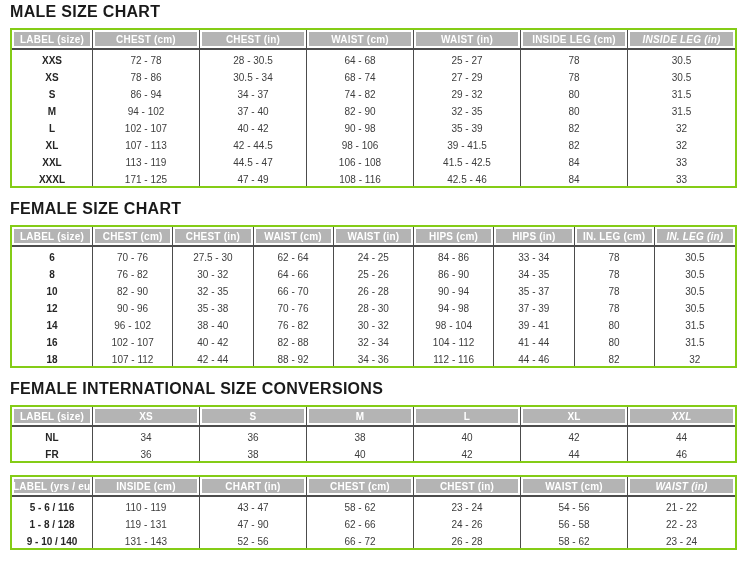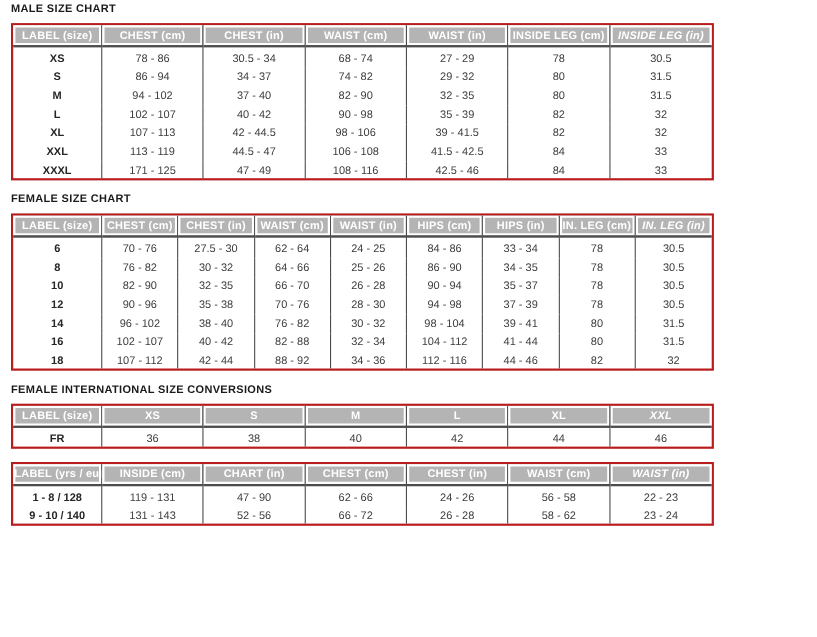--- a/index.html
+++ b/index.html
@@ -10,32 +10,32 @@
   }
   #page {
     width: 743px;
     height: 579px;
     box-sizing: border-box;
     padding: 3px 6px 0 10px;
     overflow: hidden;
   }
   section.chart-section { margin: 0 0 12px 0; }
   h2.section-title {
-    font-size: 10px;
+    font-size: 16px;
     font-weight: 700;
     letter-spacing: 0.3px;
     color: #1a1a1a;
     margin: 0 0 7px 0;
   }
   table.size-table {
-    width: 639px;
+    width: 727px;
     border-collapse: separate;
     border-spacing: 0;
     table-layout: fixed;
-    border: 2px solid #b91c1c;
+    border: 2px solid #84cc16;
   }
   table.size-table th {
     background: #b4b4b4;
     color: #ffffff;
     font-size: 10px;
     font-weight: 700;
     letter-spacing: 0.2px;
     text-align: center;
     padding: 4px 1px 3px 1px;
     box-shadow: inset 0 0 0 2px #ffffff;
@@ -75,20 +75,29 @@
             <th>CHEST (cm)</th>
             <th>CHEST (in)</th>
             <th>WAIST (cm)</th>
             <th>WAIST (in)</th>
             <th>INSIDE LEG (cm)</th>
             <th>INSIDE LEG (in)</th>
           </tr>
         </thead>
         <tbody>
           <tr>
+            <td class="label-col">XXS</td>
+            <td>72 - 78</td>
+            <td>28 - 30.5</td>
+            <td>64 - 68</td>
+            <td>25 - 27</td>
+            <td>78</td>
+            <td>30.5</td>
+          </tr>
+          <tr>
             <td class="label-col">XS</td>
             <td>78 - 86</td>
             <td>30.5 - 34</td>
             <td>68 - 74</td>
             <td>27 - 29</td>
             <td>78</td>
             <td>30.5</td>
           </tr>
           <tr>
             <td class="label-col">S</td>
@@ -255,20 +264,29 @@
             <th>XS</th>
             <th>S</th>
             <th>M</th>
             <th>L</th>
             <th>XL</th>
             <th>XXL</th>
           </tr>
         </thead>
         <tbody>
           <tr>
+            <td class="label-col">NL</td>
+            <td>34</td>
+            <td>36</td>
+            <td>38</td>
+            <td>40</td>
+            <td>42</td>
+            <td>44</td>
+          </tr>
+          <tr>
             <td class="label-col">FR</td>
             <td>36</td>
             <td>38</td>
             <td>40</td>
             <td>42</td>
             <td>44</td>
             <td>46</td>
           </tr>
         </tbody>
       </table>
@@ -282,20 +300,29 @@
             <th>INSIDE (cm)</th>
             <th>CHART (in)</th>
             <th>CHEST (cm)</th>
             <th>CHEST (in)</th>
             <th>WAIST (cm)</th>
             <th>WAIST (in)</th>
           </tr>
         </thead>
         <tbody>
           <tr>
+            <td class="label-col">5 - 6 / 116</td>
+            <td>110 - 119</td>
+            <td>43 - 47</td>
+            <td>58 - 62</td>
+            <td>23 - 24</td>
+            <td>54 - 56</td>
+            <td>21 - 22</td>
+          </tr>
+          <tr>
             <td class="label-col">1 - 8 / 128</td>
             <td>119 - 131</td>
             <td>47 - 90</td>
             <td>62 - 66</td>
             <td>24 - 26</td>
             <td>56 - 58</td>
             <td>22 - 23</td>
           </tr>
           <tr>
             <td class="label-col">9 - 10 / 140</td>

